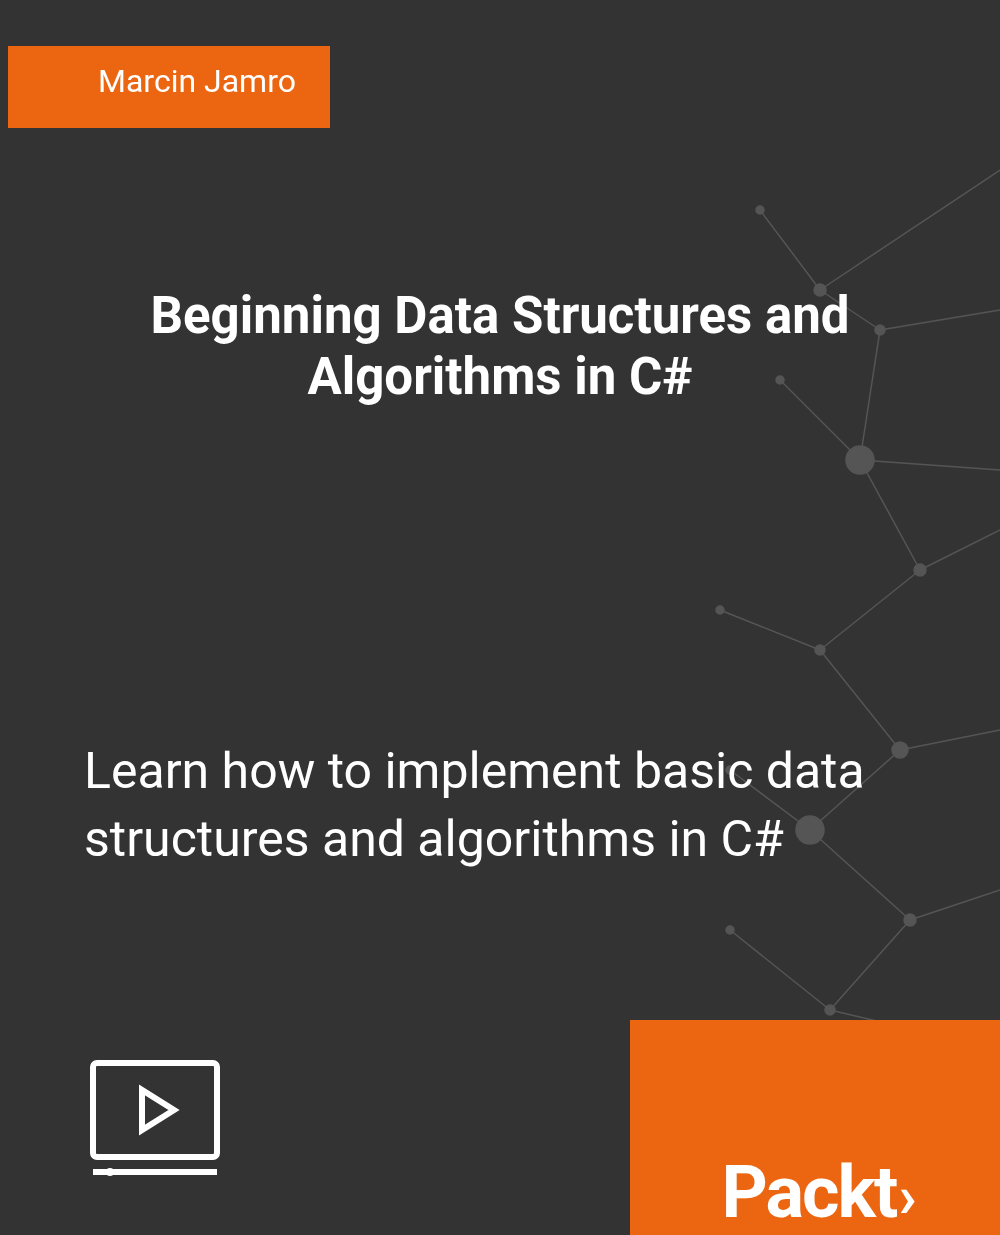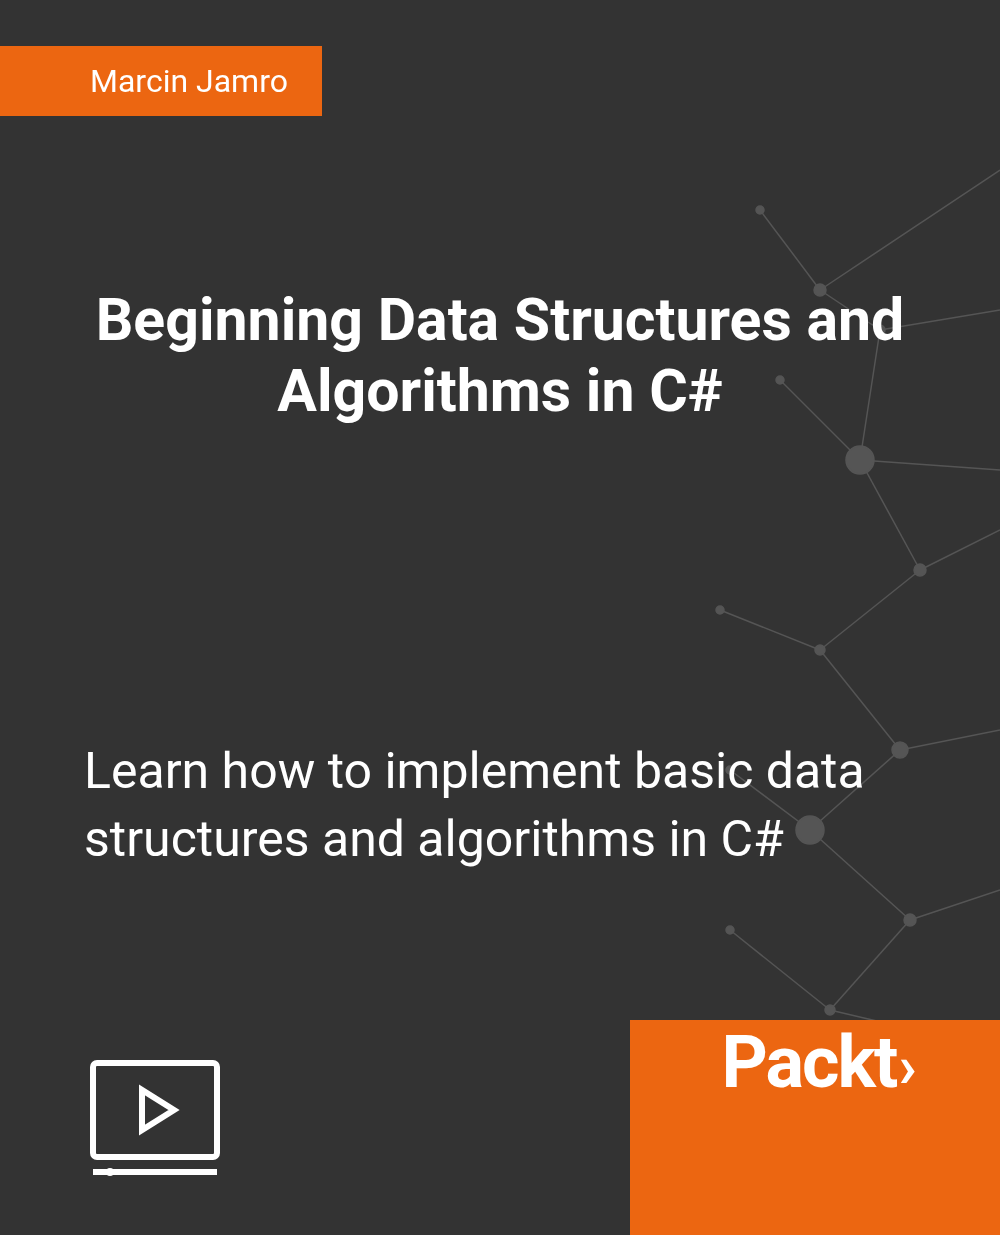--- a/index.html
+++ b/index.html
@@ -11,35 +11,35 @@
       width: 1000px;
       height: 1235px;
       background: #333333;
       position: relative;
       font-family: -apple-system, BlinkMacSystemFont, "Segoe UI", Roboto, Helvetica, Arial, sans-serif;
       overflow: hidden;
     }
     .author-badge {
       position: absolute;
       top: 46px;
-      left: 0;
+      left: 8px;
       background: #ec6611;
       color: #fff;
       font-size: 32px;
       font-weight: 400;
-      padding: 16px 34px 16px 90px;
+      padding: 16px 34px 28px 90px;
     }
     .title {
       position: absolute;
       top: 285px;
       left: 84px;
       right: 84px;
       text-align: center;
       color: #fff;
-      font-size: 59px;
+      font-size: 51px;
       font-weight: 700;
       line-height: 1.2;
     }
     .subtitle {
       position: absolute;
       top: 738px;
       left: 84px;
       right: 100px;
       color: #fff;
       font-size: 50px;
@@ -54,21 +54,21 @@
       height: 120px;
     }
     .publisher-box {
       position: absolute;
       right: 0;
       bottom: 0;
       width: 370px;
       height: 215px;
       background: #ec6611;
       display: flex;
-      align-items: flex-start;
+      align-items: flex-end;
       justify-content: center;
       padding-left: 8px;
     }
     .publisher-logo {
       display: flex;
       align-items: baseline;
       color: #fff;
     }
     .publisher-name {
       font-size: 72px;

